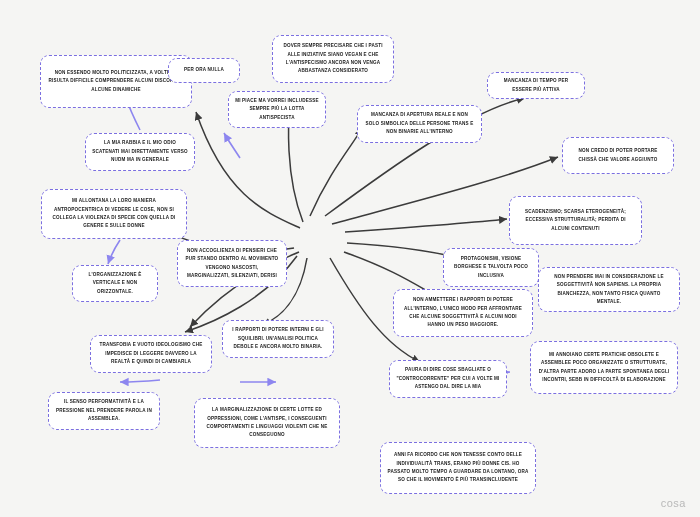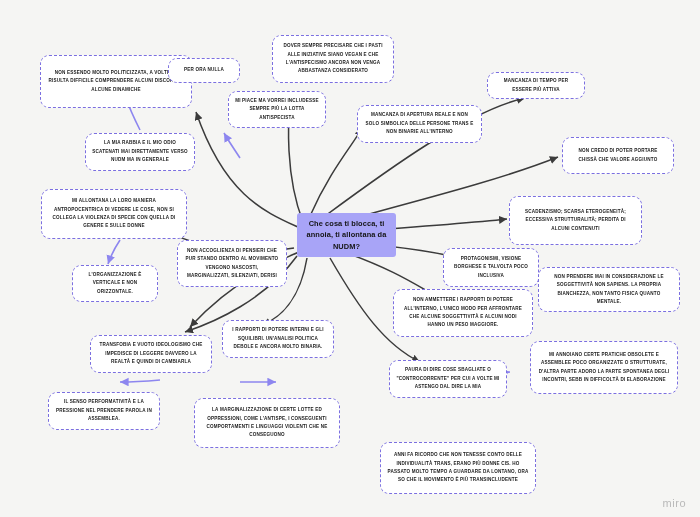--- a/index.html
+++ b/index.html
@@ -93,23 +93,20 @@
       <path d="M570,300 C556,296 548,294 540,292"></path>
       <path d="M580,360 C562,362 556,362 548,362"></path>
       <path d="M460,380 C443,378 436,377 430,376"></path>
       <path d="M240,382 C262,382 268,382 276,382"></path>
     </g>
     <g fill="none" stroke="#8d86ef" stroke-width="1.6" marker-end="url(#arv)" marker-start="url(#arv2)">
       <path d="M478,376 C492,374 500,373 510,372"></path>
     </g>
   </svg>
 
-  <div class="node central" style="left:297px;top:213px;width:99px;height:44px;">
-    <span>Che cosa ti blocca, ti annoia, ti allontana da NUDM?</span>
-  </div>
 
   <div class="node" style="left:40px;top:55px;width:152px;height:53px;">
     <span>NON ESSENDO MOLTO POLITICIZZATA, A VOLTE MI RISULTA DIFFICILE COMPRENDERE ALCUNI DISCORSI O ALCUNE DINAMICHE</span>
   </div>
 
   <div class="node" style="left:168px;top:58px;width:72px;height:25px;">
     <span>PER ORA NULLA</span>
   </div>
 
   <div class="node" style="left:272px;top:35px;width:122px;height:48px;">
@@ -185,14 +182,14 @@
   </div>
 
   <div class="node" style="left:194px;top:398px;width:146px;height:50px;">
     <span>LA MARGINALIZZAZIONE DI CERTE LOTTE ED OPPRESSIONI, COME L'ANTISPE, I CONSEGUENTI COMPORTAMENTI E LINGUAGGI VIOLENTI CHE NE CONSEGUONO</span>
   </div>
 
   <div class="node" style="left:380px;top:442px;width:156px;height:52px;">
     <span>ANNI FA RICORDO CHE NON TENESSE CONTO DELLE INDIVIDUALITÀ TRANS, ERANO PIÙ DONNE CIS. HO PASSATO MOLTO TEMPO A GUARDARE DA LONTANO, ORA SO CHE IL MOVIMENTO È PIÙ TRANSINCLUDENTE</span>
   </div>
 
-  <div class="watermark">miro</div>
+  <div class="watermark">cosa</div>
 </div>
 
 </body></html>

